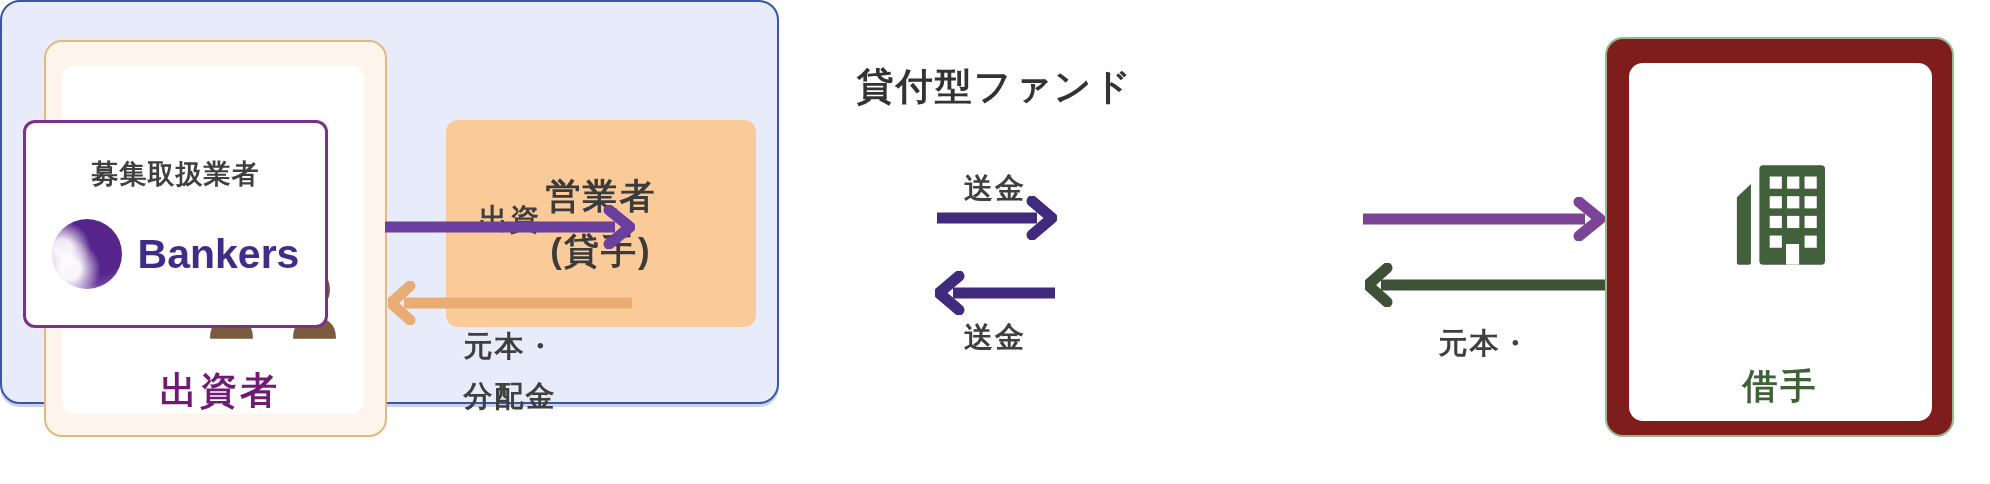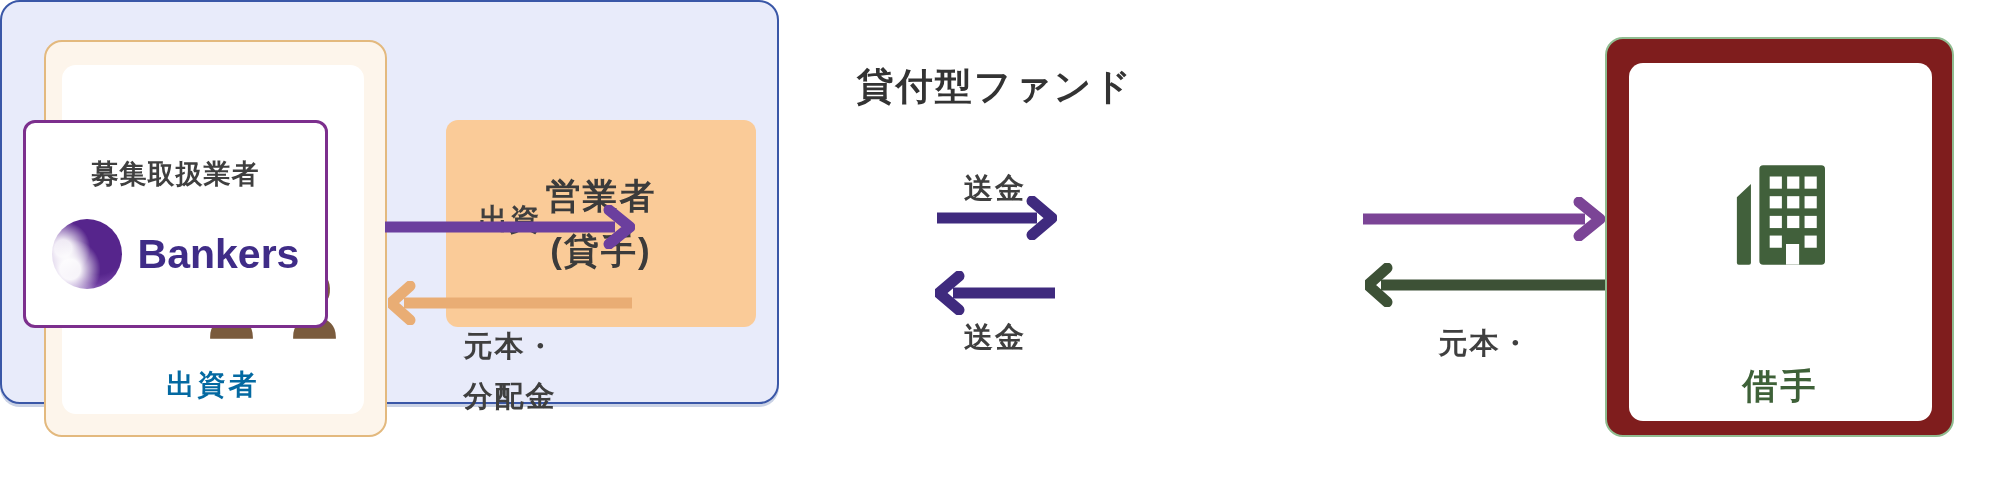--- a/index.html
+++ b/index.html
@@ -25,21 +25,21 @@
      background:
        radial-gradient(circle at 26% 72%, rgba(255,255,255,.95) 0 14%, rgba(255,255,255,0) 42%),
        radial-gradient(circle at 16% 42%, rgba(255,255,255,.9) 0 12%, rgba(255,255,255,0) 38%),
        radial-gradient(circle at 64% 36%, #56258c 0 48%, #6d3ba0 62%, #a687cc 80%, #d9cdeb 95%);}
   #bankers-word{font-size:41px;font-weight:bold;color:#3f2c87;letter-spacing:0px;}
   #operator-box{position:absolute;left:446px;top:120px;width:310px;height:207px;background:#facb98;border-radius:12px;
      display:flex;flex-direction:column;align-items:center;justify-content:center;}
   .operator-line{font-size:35px;font-weight:bold;color:#3b3b3b;line-height:1.55;letter-spacing:2px;}
   
   .party-label{position:absolute;width:100%;text-align:center;font-weight:bold;letter-spacing:3px;}
-  #investors-label{top:301px;font-size:28px;color:#0369a1;}
+  #investors-label{top:301px;font-size:37px;color:#701a75;padding-left:7px;}
   #borrower-label{top:300px;font-size:35px;color:#3e6138;}
   .arrow-label{position:absolute;text-align:center;font-size:29px;font-weight:bold;color:#3f3f3f;letter-spacing:2px;line-height:1.72;}
   
   .person{position:absolute;width:57px;height:68px;}
   #person-top{left:182px;top:126px;}
   #person-left{left:141px;top:206px;}
   #person-right{left:224px;top:206px;}
   #building-icon-wrap{position:absolute;left:1720px;top:152px;width:120px;height:126px;}
 </style>
 </head>

